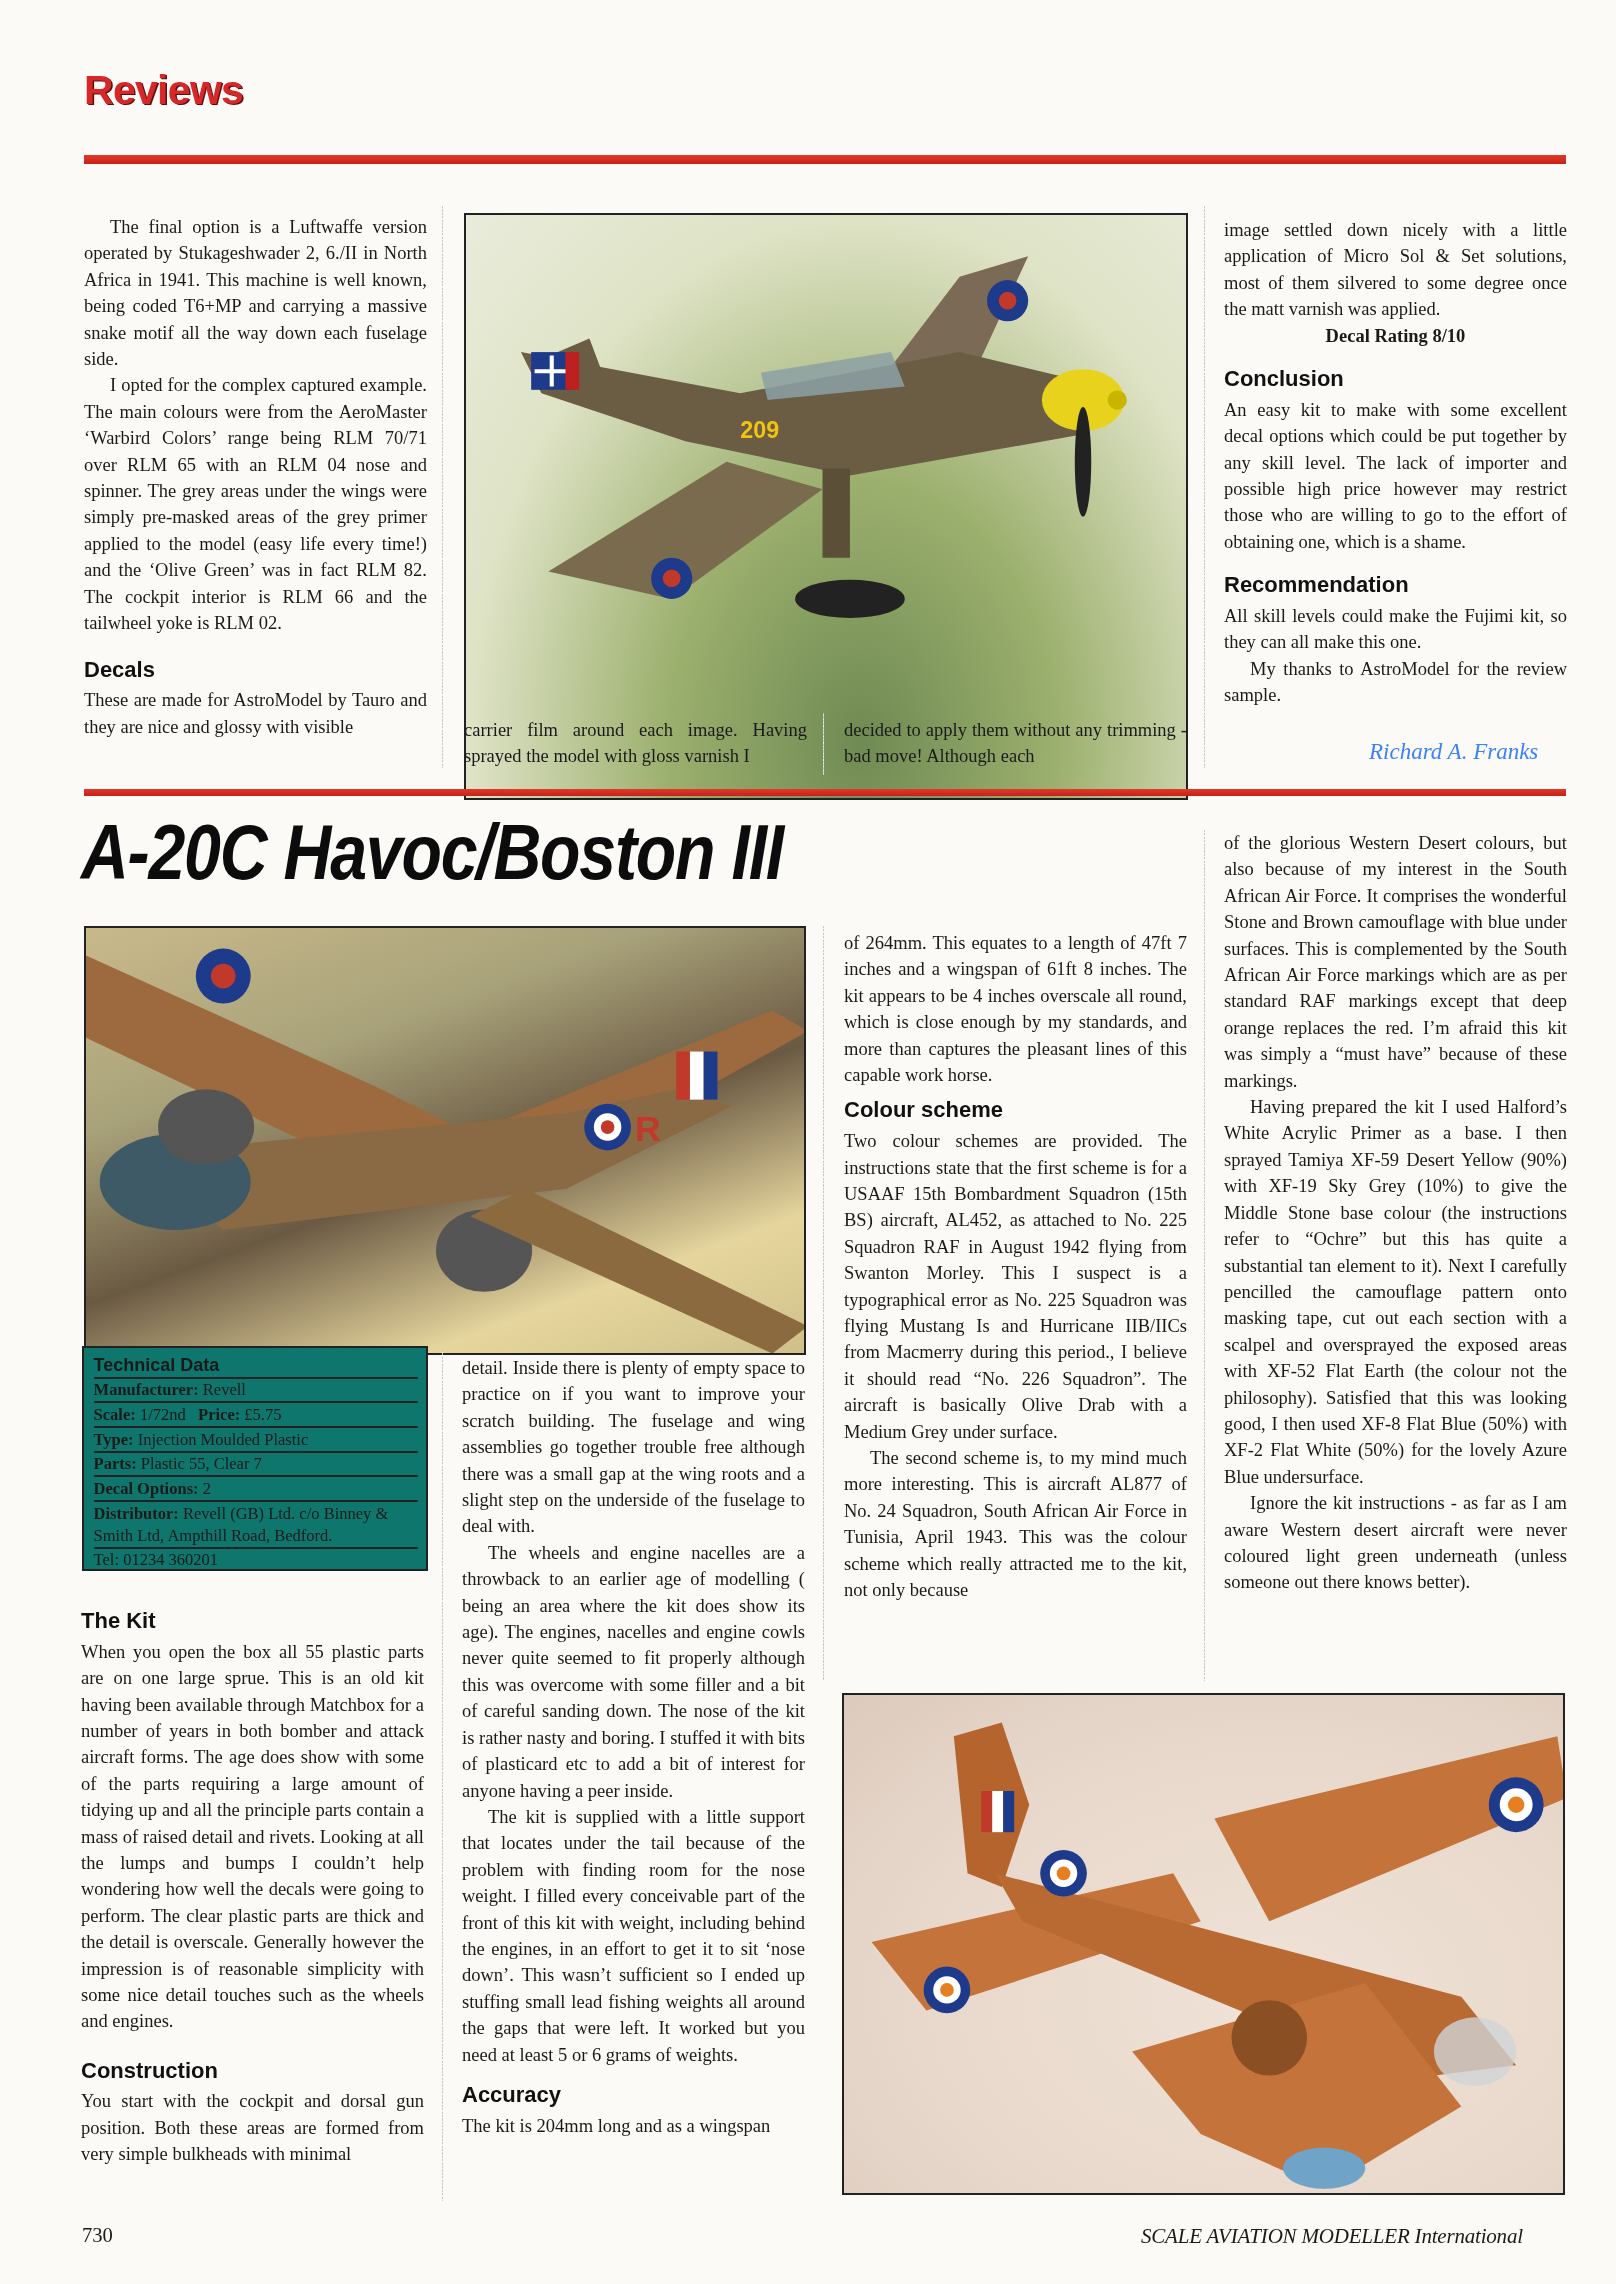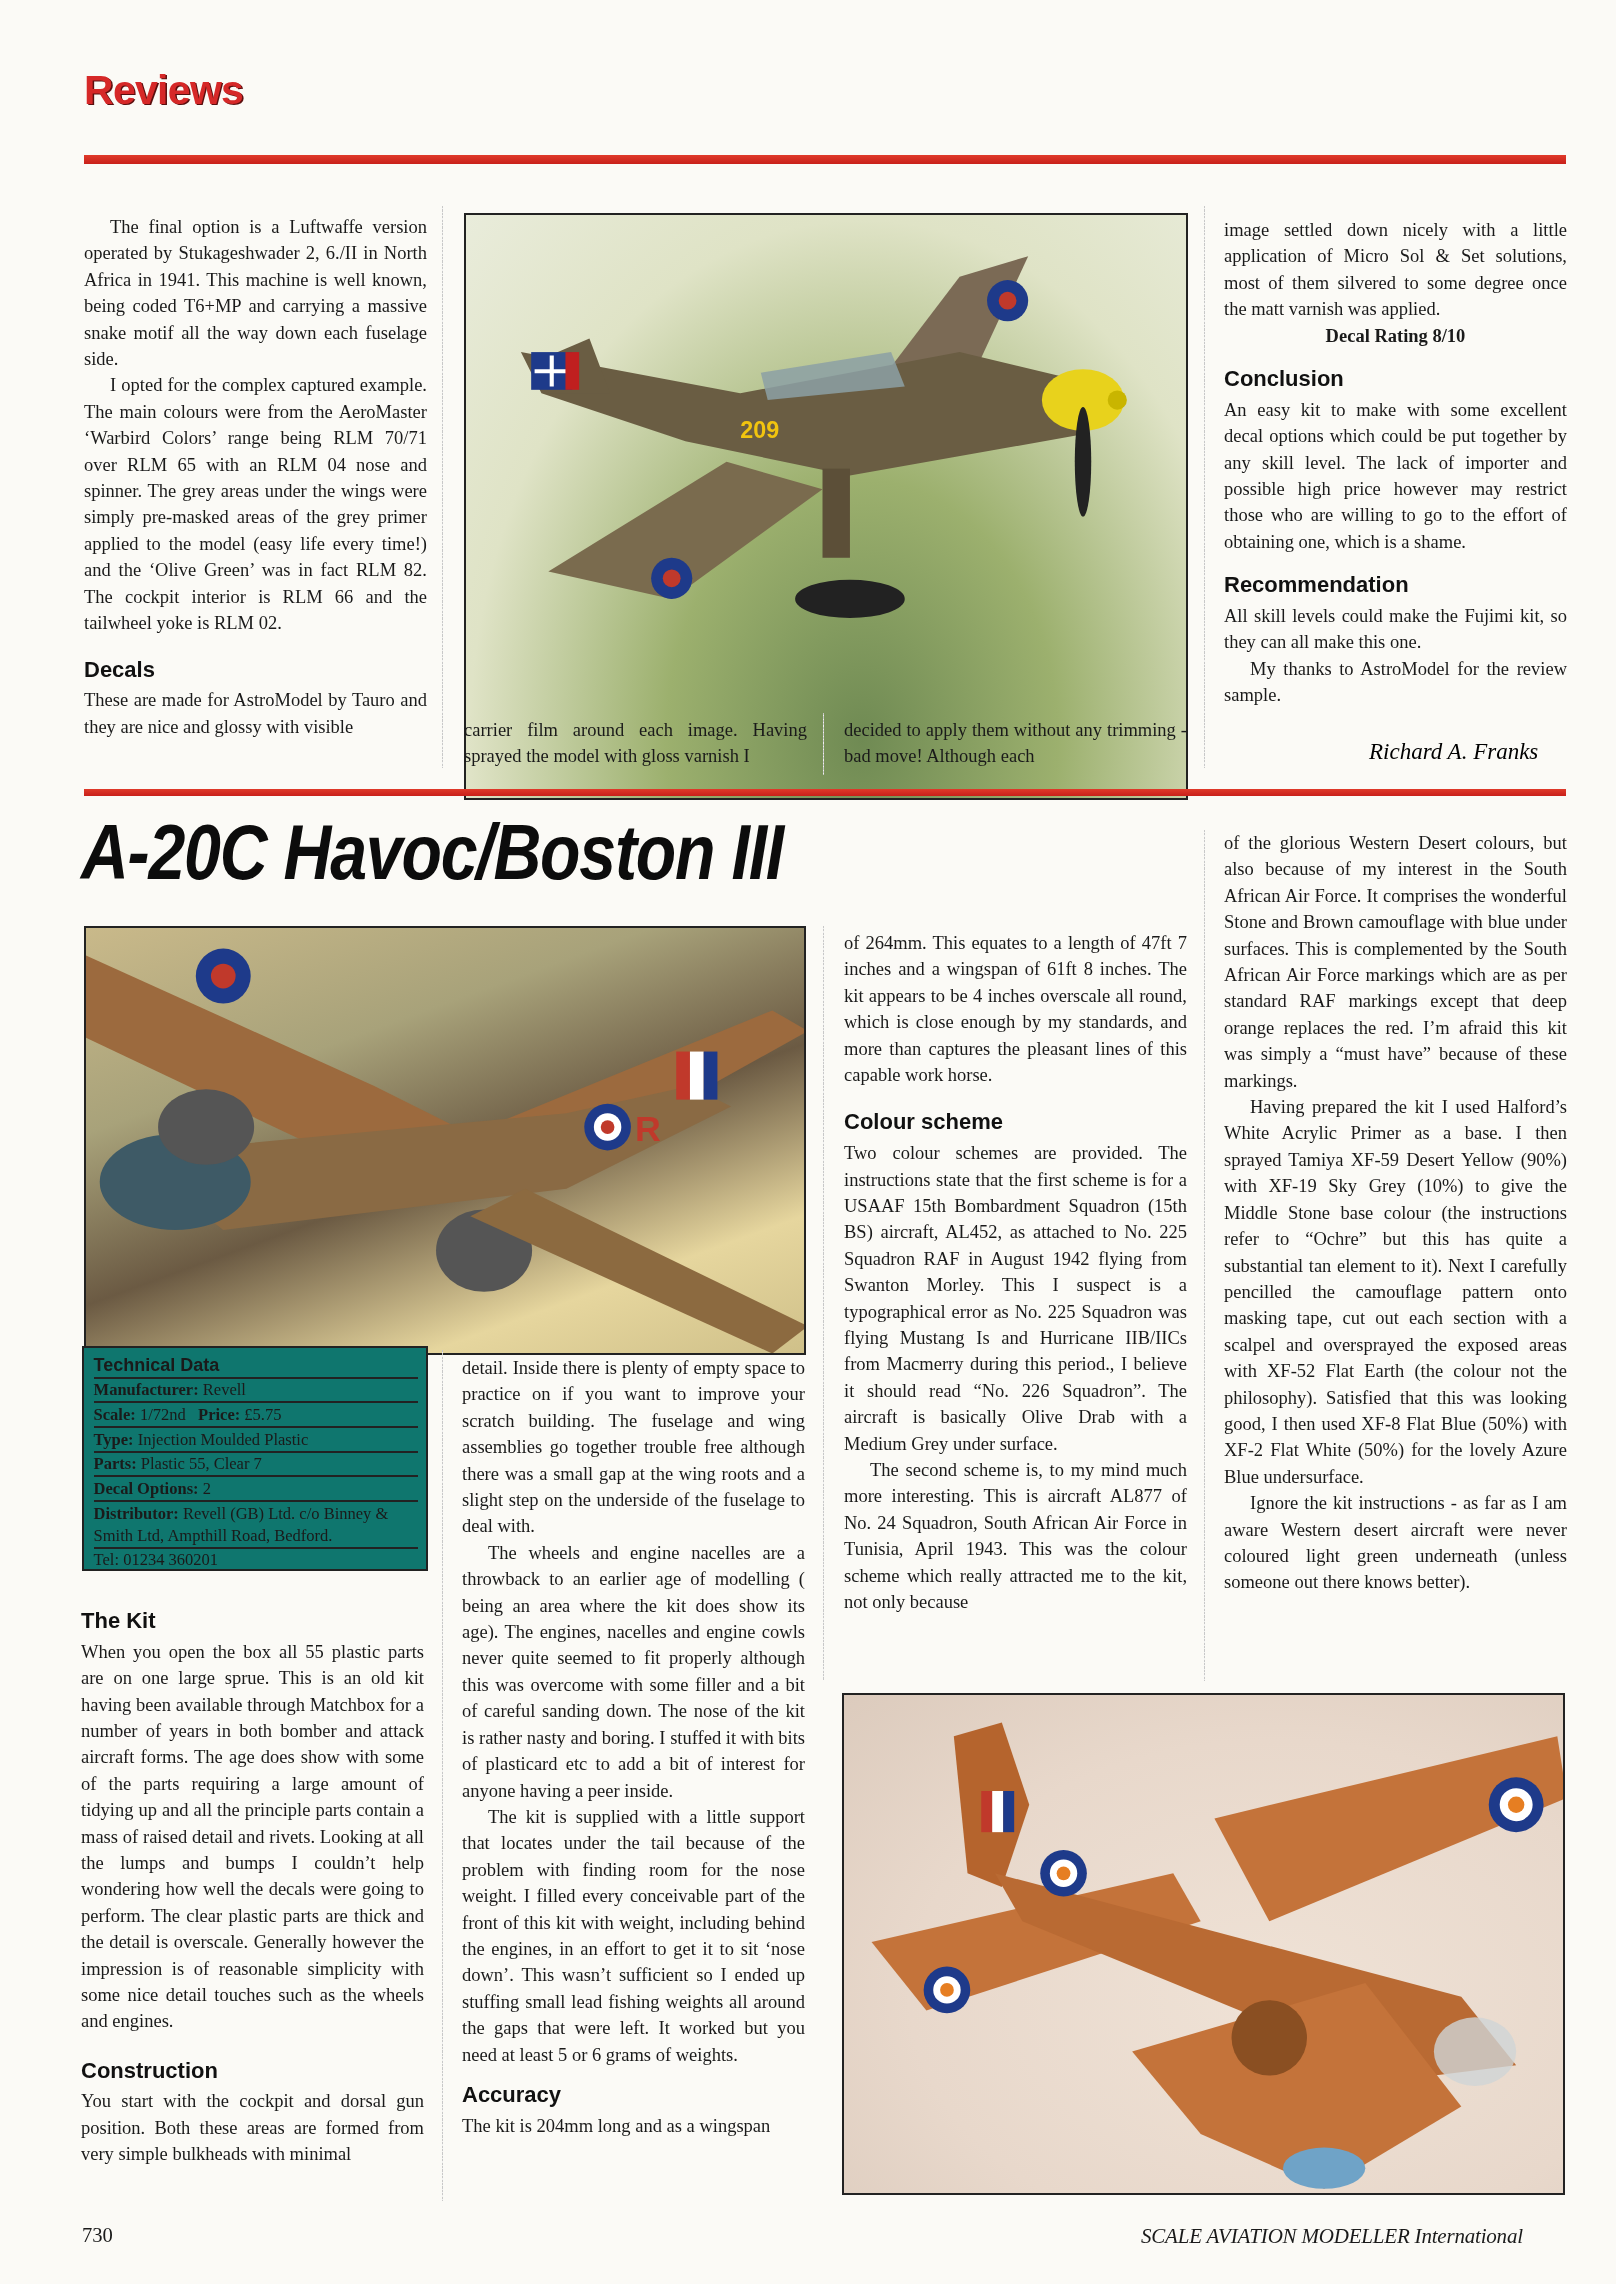--- a/index.html
+++ b/index.html
@@ -31,21 +31,21 @@
   .article-title {
     font-family: "Liberation Sans", "DejaVu Sans", sans-serif; font-weight: bold; font-style: italic;
     font-size: 77px; letter-spacing: -1.4px; color: #0c0c0c; transform: scaleX(0.86); transform-origin: left center;
   }
 
   .tech-box { position: absolute; border: 2.1px solid #222; background: #0f766e; padding: 5.5px 8.2px 6.9px 9.6px; font-size: 16.5px; line-height: 22px; }
   .tech-box .tt { font-family: "Liberation Sans", "DejaVu Sans", sans-serif; font-weight: bold; font-size: 18px; line-height: 23px; }
   .tech-box .row { border-top: 2.1px solid #222; padding-top: 0.7px; }
   .tech-box b { font-weight: bold; }
 
-  .signature { font-family: "Liberation Serif", "DejaVu Serif", serif; font-style: italic; color: #000000; font-size: 23px; }
+  .signature { font-family: "Liberation Serif", "DejaVu Serif", serif; font-style: italic; color: #3b82f6; font-size: 23px; }
   .page-num { font-size: 20.6px; }
   .mag-name { font-style: italic; font-size: 21px; letter-spacing: -0.2px; }
 </style>
 </head>
 <body>
 
 <div class="abs section-title" style="left:84px; top:67px;">Reviews</div>
 <div class="abs red-rule" style="left:84px; top:155px; width:1482px;"></div>
 
 <div class="col" style="left:84px; top:214px; width:343px;">
@@ -153,21 +153,21 @@
   <p>detail. Inside there is plenty of empty space to practice on if you want to improve your scratch building. The fuselage and wing assemblies go together trouble free although there was a small gap at the wing roots and a slight step on the underside of the fuselage to deal with.</p>
   <p class="ind">The wheels and engine nacelles are a throwback to an earlier age of modelling ( being an area where the kit does show its age). The engines, nacelles and engine cowls never quite seemed to fit properly although this was overcome with some filler and a bit of careful sanding down. The nose of the kit is rather nasty and boring. I stuffed it with bits of plasticard etc to add a bit of interest for anyone having a peer inside.</p>
   <p class="ind">The kit is supplied with a little support that locates under the tail because of the problem with finding room for the nose weight. I filled every conceivable part of the front of this kit with weight, including behind the engines, in an effort to get it to sit ‘nose down’. This wasn’t sufficient so I ended up stuffing small lead fishing weights all around the gaps that were left. It worked but you need at least 5 or 6 grams of weights.</p>
   <div class="h" style="margin-top:12px;">Accuracy</div>
   <p>The kit is 204mm long and as a wingspan</p>
 </div>
 <div class="vrule" style="left:823px; top:926px; height:754px;"></div>
 
 <div class="col" style="left:844px; top:930px; width:343px;">
   <p>of 264mm. This equates to a length of 47ft 7 inches and a wingspan of 61ft 8 inches. The kit appears to be 4 inches overscale all round, which is close enough by my standards, and more than captures the pleasant lines of this capable work horse.</p>
-  <div class="h" style="margin-top:19px;">Colour scheme</div>
+  <div class="h" style="margin-top:7px;">Colour scheme</div>
   <p>Two colour schemes are provided. The instructions state that the first scheme is for a USAAF 15th Bombardment Squadron (15th BS) aircraft, AL452, as attached to No. 225 Squadron RAF in August 1942 flying from Swanton Morley. This I suspect is a typographical error as No. 225 Squadron was flying Mustang Is and Hurricane IIB/IICs from Macmerry during this period., I believe it should read “No. 226 Squadron”. The aircraft is basically Olive Drab with a Medium Grey under surface.</p>
   <p class="ind">The second scheme is, to my mind much more interesting. This is aircraft AL877 of No. 24 Squadron, South African Air Force in Tunisia, April 1943. This was the colour scheme which really attracted me to the kit, not only because</p>
 </div>
 <div class="vrule" style="left:1204px; top:830px; height:851px;"></div>
 
 <div class="col" style="left:1224px; top:830px; width:343px;">
   <p>of the glorious Western Desert colours, but also because of my interest in the South African Air Force. It comprises the wonderful Stone and Brown camouflage with blue under surfaces. This is complemented by the South African Air Force markings which are as per standard RAF markings except that deep orange replaces the red. I’m afraid this kit was simply a “must have” because of these markings.</p>
   <p class="ind">Having prepared the kit I used Halford’s White Acrylic Primer as a base. I then sprayed Tamiya XF-59 Desert Yellow (90%) with XF-19 Sky Grey (10%) to give the Middle Stone base colour (the instructions refer to “Ochre” but this has quite a substantial tan element to it). Next I carefully pencilled the camouflage pattern onto masking tape, cut out each section with a scalpel and oversprayed the exposed areas with XF-52 Flat Earth (the colour not the philosophy). Satisfied that this was looking good, I then used XF-8 Flat Blue (50%) with XF-2 Flat White (50%) for the lovely Azure Blue undersurface.</p>
   <p class="ind">Ignore the kit instructions - as far as I am aware Western desert aircraft were never coloured light green underneath (unless someone out there knows better).</p>
 </div>

